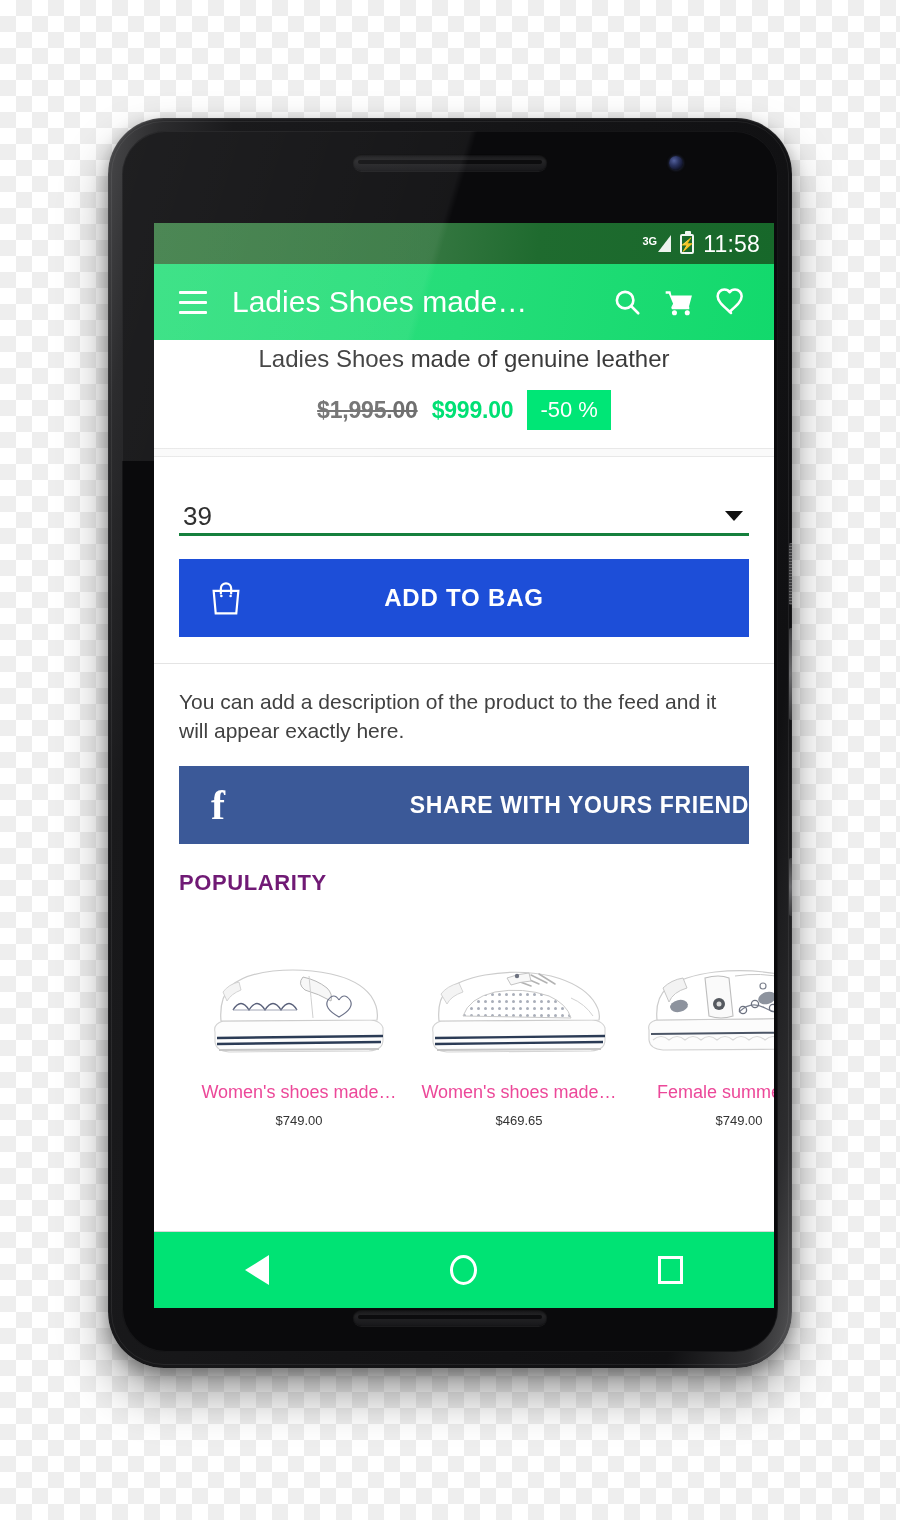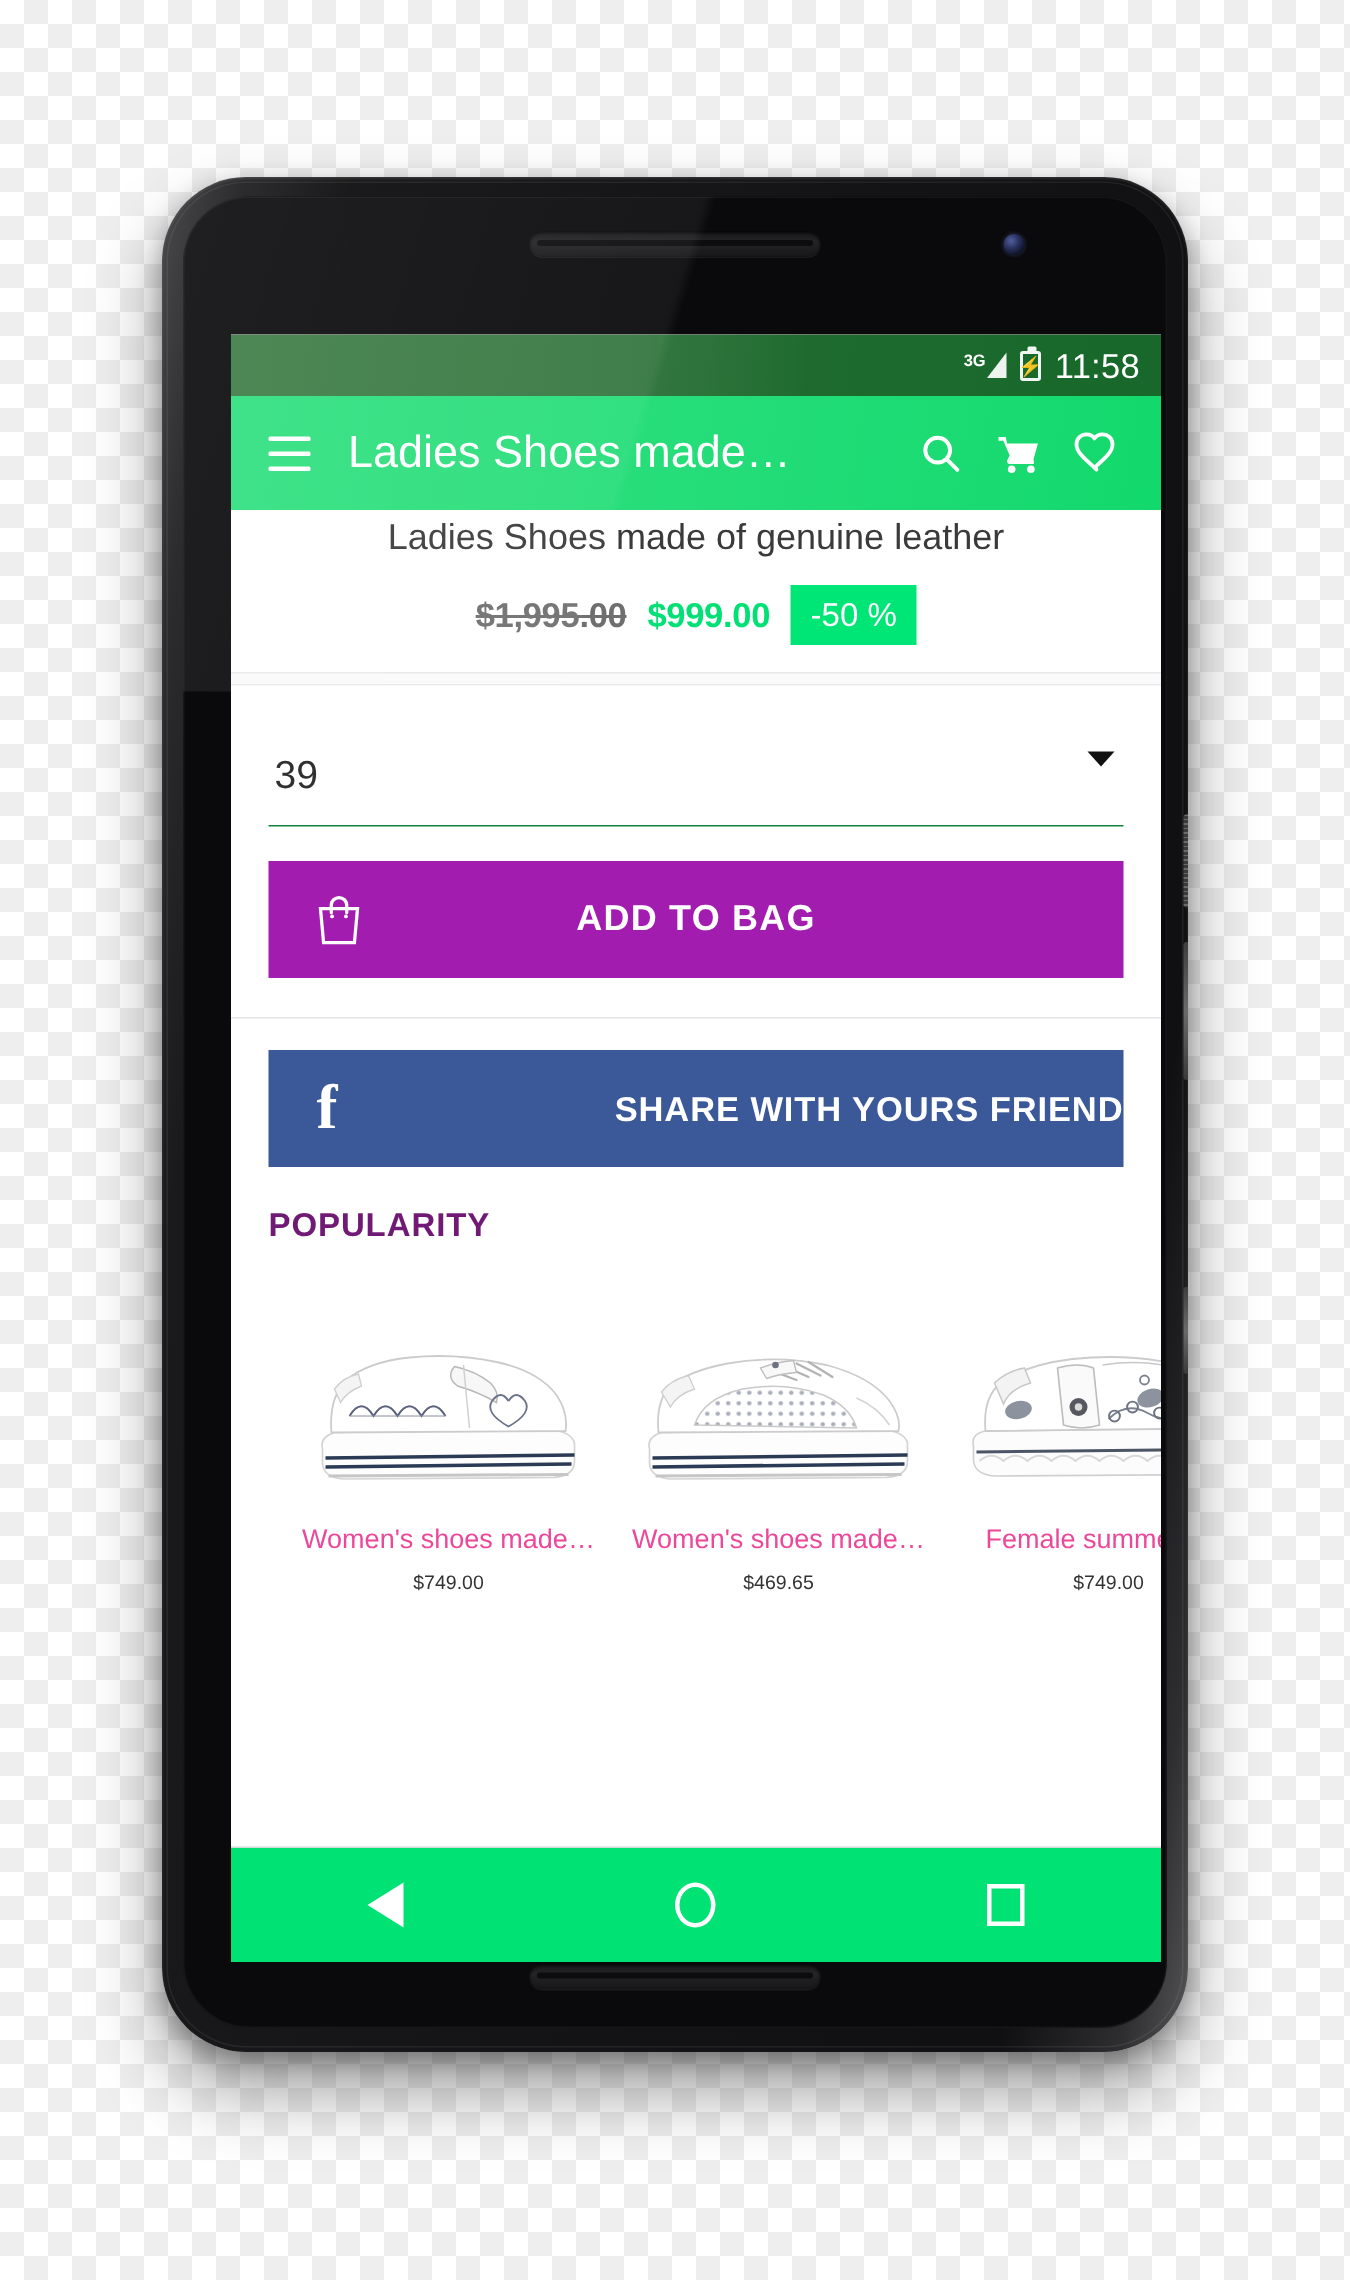--- a/index.html
+++ b/index.html
@@ -301,41 +301,41 @@
     color: #ffffff;
     font-size: 22px;
     padding: 8px 13px;
     line-height: 24px;
   }
 
   
   #size-block { padding: 44px 25px 0; }
   #size-select {
     display: flex;
-    align-items: flex-start;
+    align-items: center;
     justify-content: space-between;
-    border-bottom: 1px solid #15803d;
-    padding: 0 6px 19px 4px;
+    border-bottom: 3px solid #15803d;
+    padding: 0 6px 2px 4px;
   }
   #size-value {
     font-size: 26px;
     color: #303030;
     line-height: 30px;
   }
   .caret {
     width: 0; height: 0;
     border-left: 9px solid transparent;
     border-right: 9px solid transparent;
     border-top: 10px solid #111111;
   }
 
   
   #addbag-wrap { padding: 23px 25px 26px; }
   #add-to-bag {
-    background: #a21caf;
+    background: #1d4ed8;
     height: 78px;
     display: flex;
     align-items: center;
     position: relative;
     border: none;
     width: 100%;
     cursor: pointer;
   }
   #bag-icon { position: absolute; left: 30px; display: flex; }
   #add-to-bag-label {
@@ -537,20 +537,23 @@
                 <circle cx="9.4" cy="12.4" r="1" fill="#ffffff" stroke="none"></circle>
                 <circle cx="16.6" cy="12.4" r="1" fill="#ffffff" stroke="none"></circle>
               </svg>
             </span>
             <span id="add-to-bag-label">ADD TO BAG</span>
           </button>
         </div>
 
         <div class="divider"></div>
 
+        <div class="section" id="description-block">
+          <div id="description-text">You can add a description of the product to the feed and it will appear exactly here.</div>
+        </div>
 
         <div id="share-wrap">
           <button id="share-button">
             <span id="fb-icon">f</span>
             <span id="share-label">SHARE WITH YOURS FRIEND</span>
           </button>
         </div>
 
         <div class="section" id="popularity-block">
           <div id="popularity-title">POPULARITY</div>

